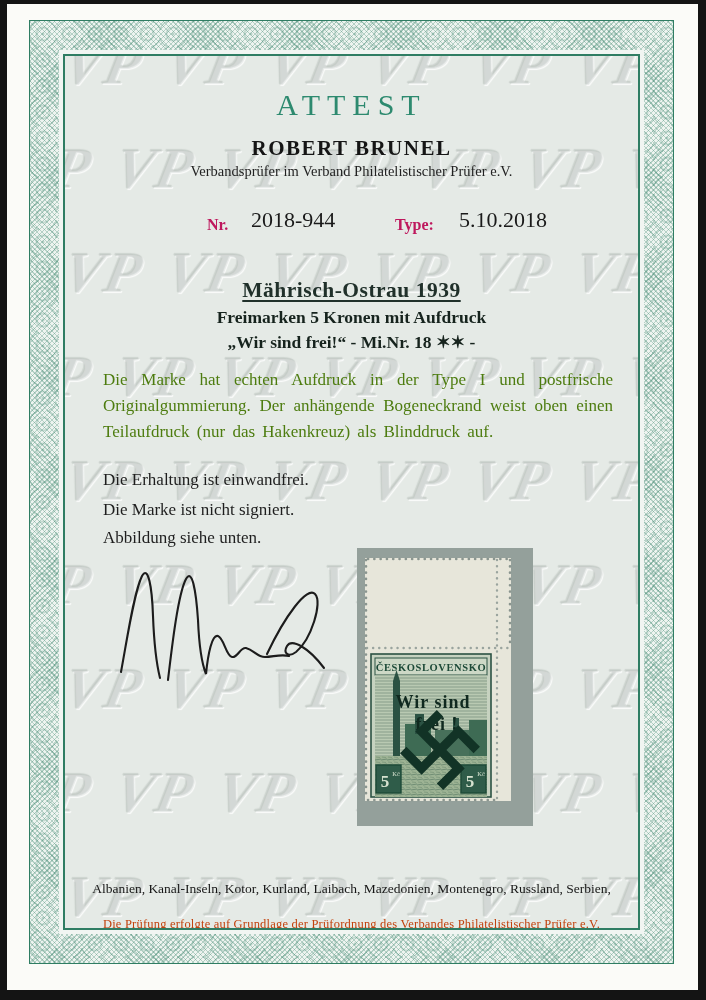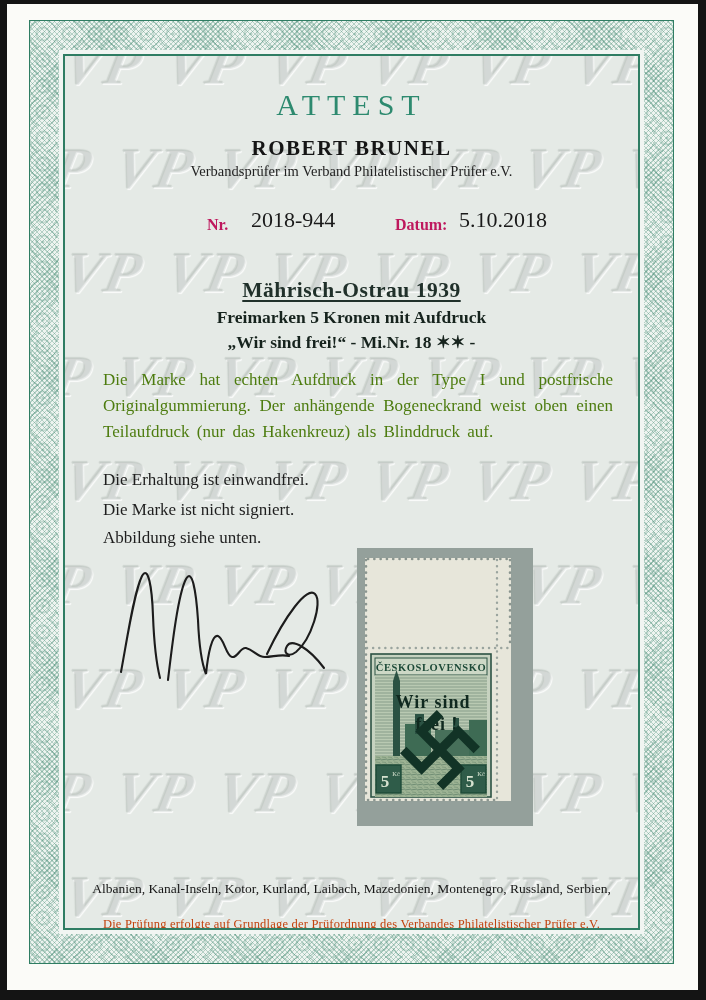--- a/index.html
+++ b/index.html
@@ -142,21 +142,21 @@
           <span class="wm" style="left: 510px; top: 812px;">VP</span>
         </div>
       <div class="fg">
 
         <div class="abs ctr attest">ATTEST</div>
         <div class="abs ctr name">ROBERT BRUNEL</div>
         <div class="abs ctr role">Verbandsprüfer im Verband Philatelistischer Prüfer e.V.</div>
 
         <span class="abs lbl" style="left:142px;top:160px;">Nr.</span>
         <span class="abs val" style="left:186px;top:151px;">2018-944</span>
-        <span class="abs lbl" style="left:330px;top:160px;">Datum:</span>
+        <span class="abs lbl" style="left:330px;top:160px;">Type:</span>
         <span class="abs val" style="left:394px;top:151px;">5.10.2018</span>
 
         <div class="abs ctr heading">Mährisch-Ostrau 1939</div>
         <div class="abs ctr subject" style="top:251px;">Freimarken 5 Kronen mit Aufdruck</div>
         <div class="abs ctr subject" style="top:276px;">„Wir sind frei!“ - Mi.Nr. 18 ✶✶ -</div>
 
         <div class="abs para">Die Marke hat echten Aufdruck in der Type I und postfrische Originalgummierung. Der anhängende Bogeneckrand weist oben einen Teilaufdruck (nur das Hakenkreuz) als Blinddruck auf.</div>
         <div class="abs stmt" style="top:414px;">Die Erhaltung ist einwandfrei.</div>
         <div class="abs stmt" style="top:444px;">Die Marke ist nicht signiert.</div>
         <div class="abs stmt" style="top:472px;">Abbildung siehe unten.</div>

